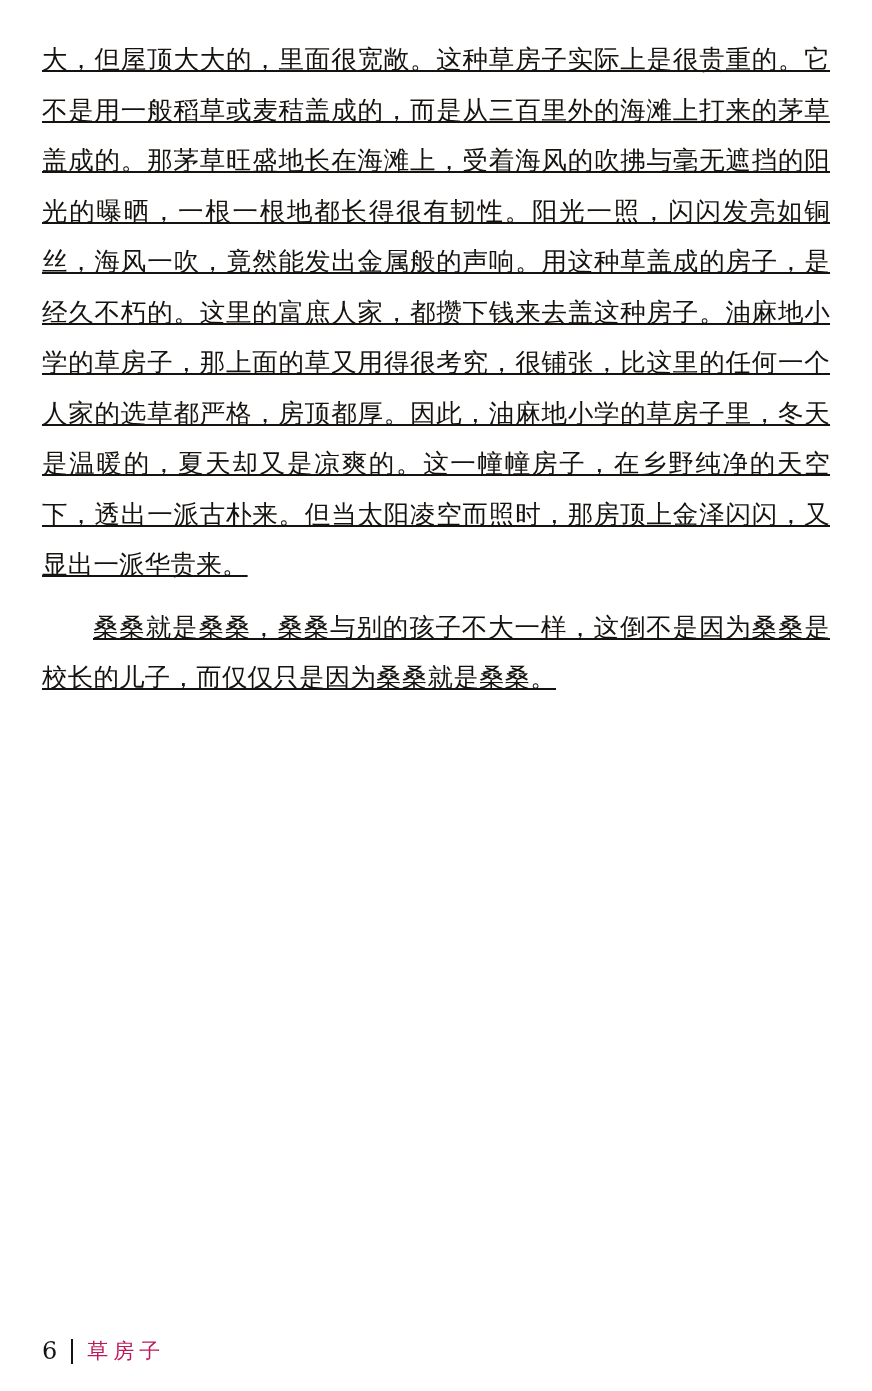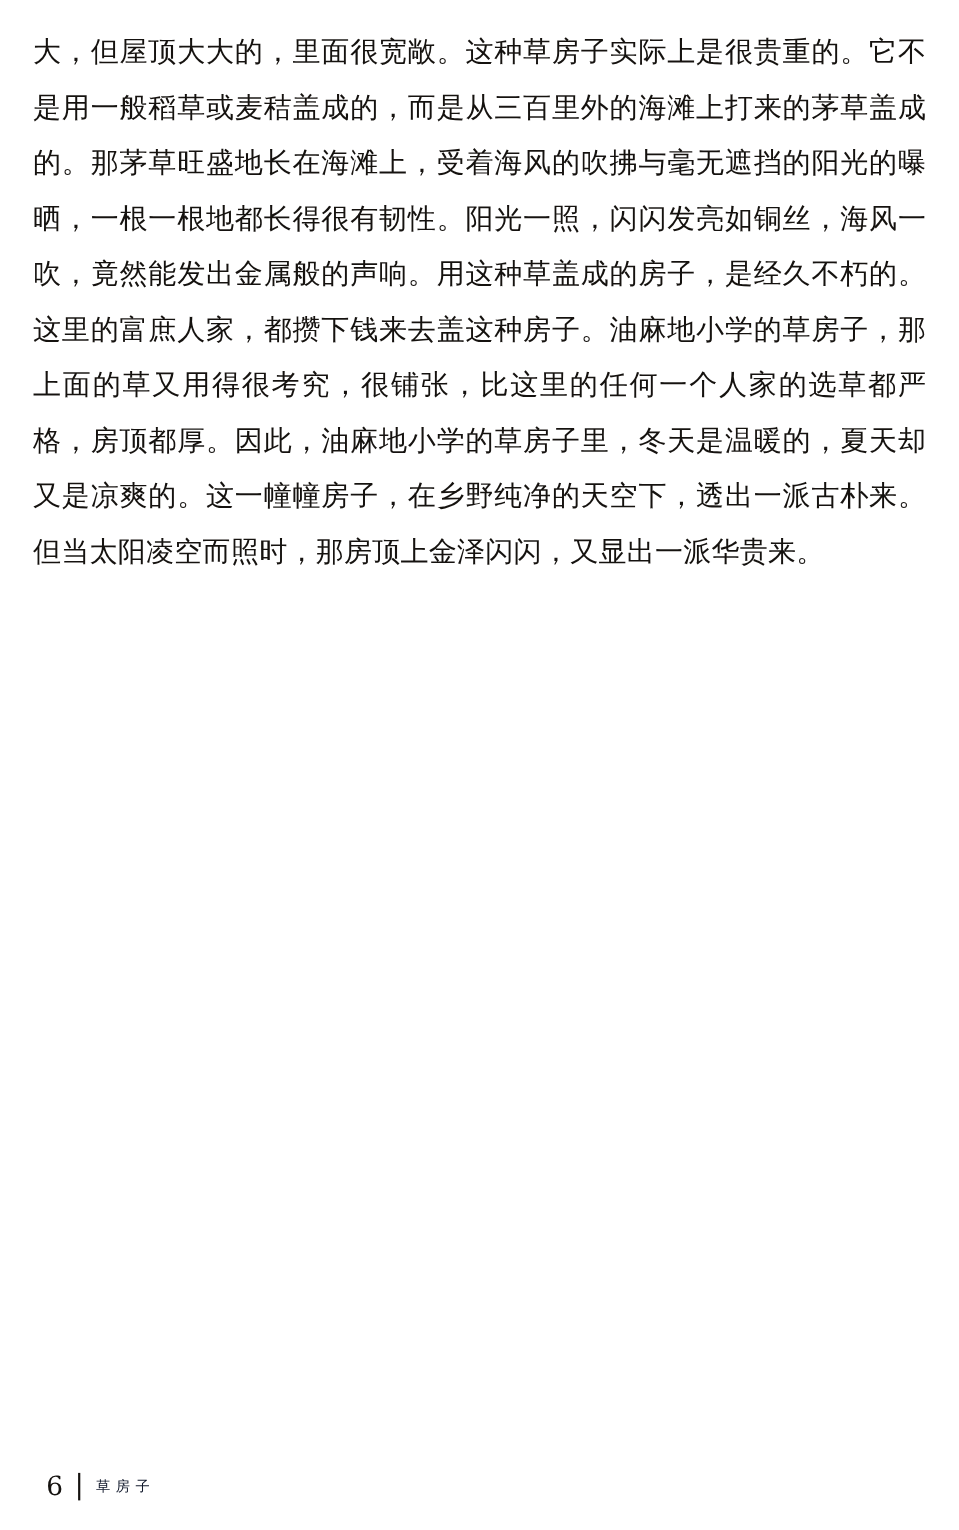--- a/index.html
+++ b/index.html
@@ -30,22 +30,23 @@
     width: 812px;
     margin: 0 auto;
     font-size: 25.5px;
     line-height: 50.5px;
     text-align: justify;
     text-justify: inter-ideograph;
     letter-spacing: 0.2px;
     color: #15120f;
   }
   .para {
-    margin: 0;
+    margin: 12px;
     text-indent: 0;
+    text-decoration: underline;
   }
   .para.indent {
     text-indent: 51px;
   }
   .footer {
     position: absolute;
     left: 0;
     bottom: 26px;
     width: 872px;
     box-sizing: border-box;
@@ -61,31 +62,32 @@
     letter-spacing: 0;
   }
   .folio-rule {
     display: inline-block;
     width: 2px;
     height: 25px;
     background: #15120f;
     margin-right: 14px;
   }
   .book-title {
-    font-size: 13px;
+    font-size: 21px;
     letter-spacing: 5px;
-    color: #0f172a;
+    color: #be185d;
   }
 </style>
 </head>
 <body>
 
 <div class="page">
   <div class="body-text">
     <p class="para">大，但屋顶大大的，里面很宽敞。这种草房子实际上是很贵重的。它不是用一般稻草或麦秸盖成的，而是从三百里外的海滩上打来的茅草盖成的。那茅草旺盛地长在海滩上，受着海风的吹拂与毫无遮挡的阳光的曝晒，一根一根地都长得很有韧性。阳光一照，闪闪发亮如铜丝，海风一吹，竟然能发出金属般的声响。用这种草盖成的房子，是经久不朽的。这里的富庶人家，都攒下钱来去盖这种房子。油麻地小学的草房子，那上面的草又用得很考究，很铺张，比这里的任何一个人家的选草都严格，房顶都厚。因此，油麻地小学的草房子里，冬天是温暖的，夏天却又是凉爽的。这一幢幢房子，在乡野纯净的天空下，透出一派古朴来。但当太阳凌空而照时，那房顶上金泽闪闪，又显出一派华贵来。</p>
+    <p class="para indent">桑桑就是桑桑，桑桑与别的孩子不大一样，这倒不是因为桑桑是校长的儿子，而仅仅只是因为桑桑就是桑桑。</p>
   </div>
 
   <div class="footer">
     <span class="folio">6</span>
     <span class="folio-rule"></span>
     <span class="book-title">草房子</span>
   </div>
 </div>
 
 </body></html>

